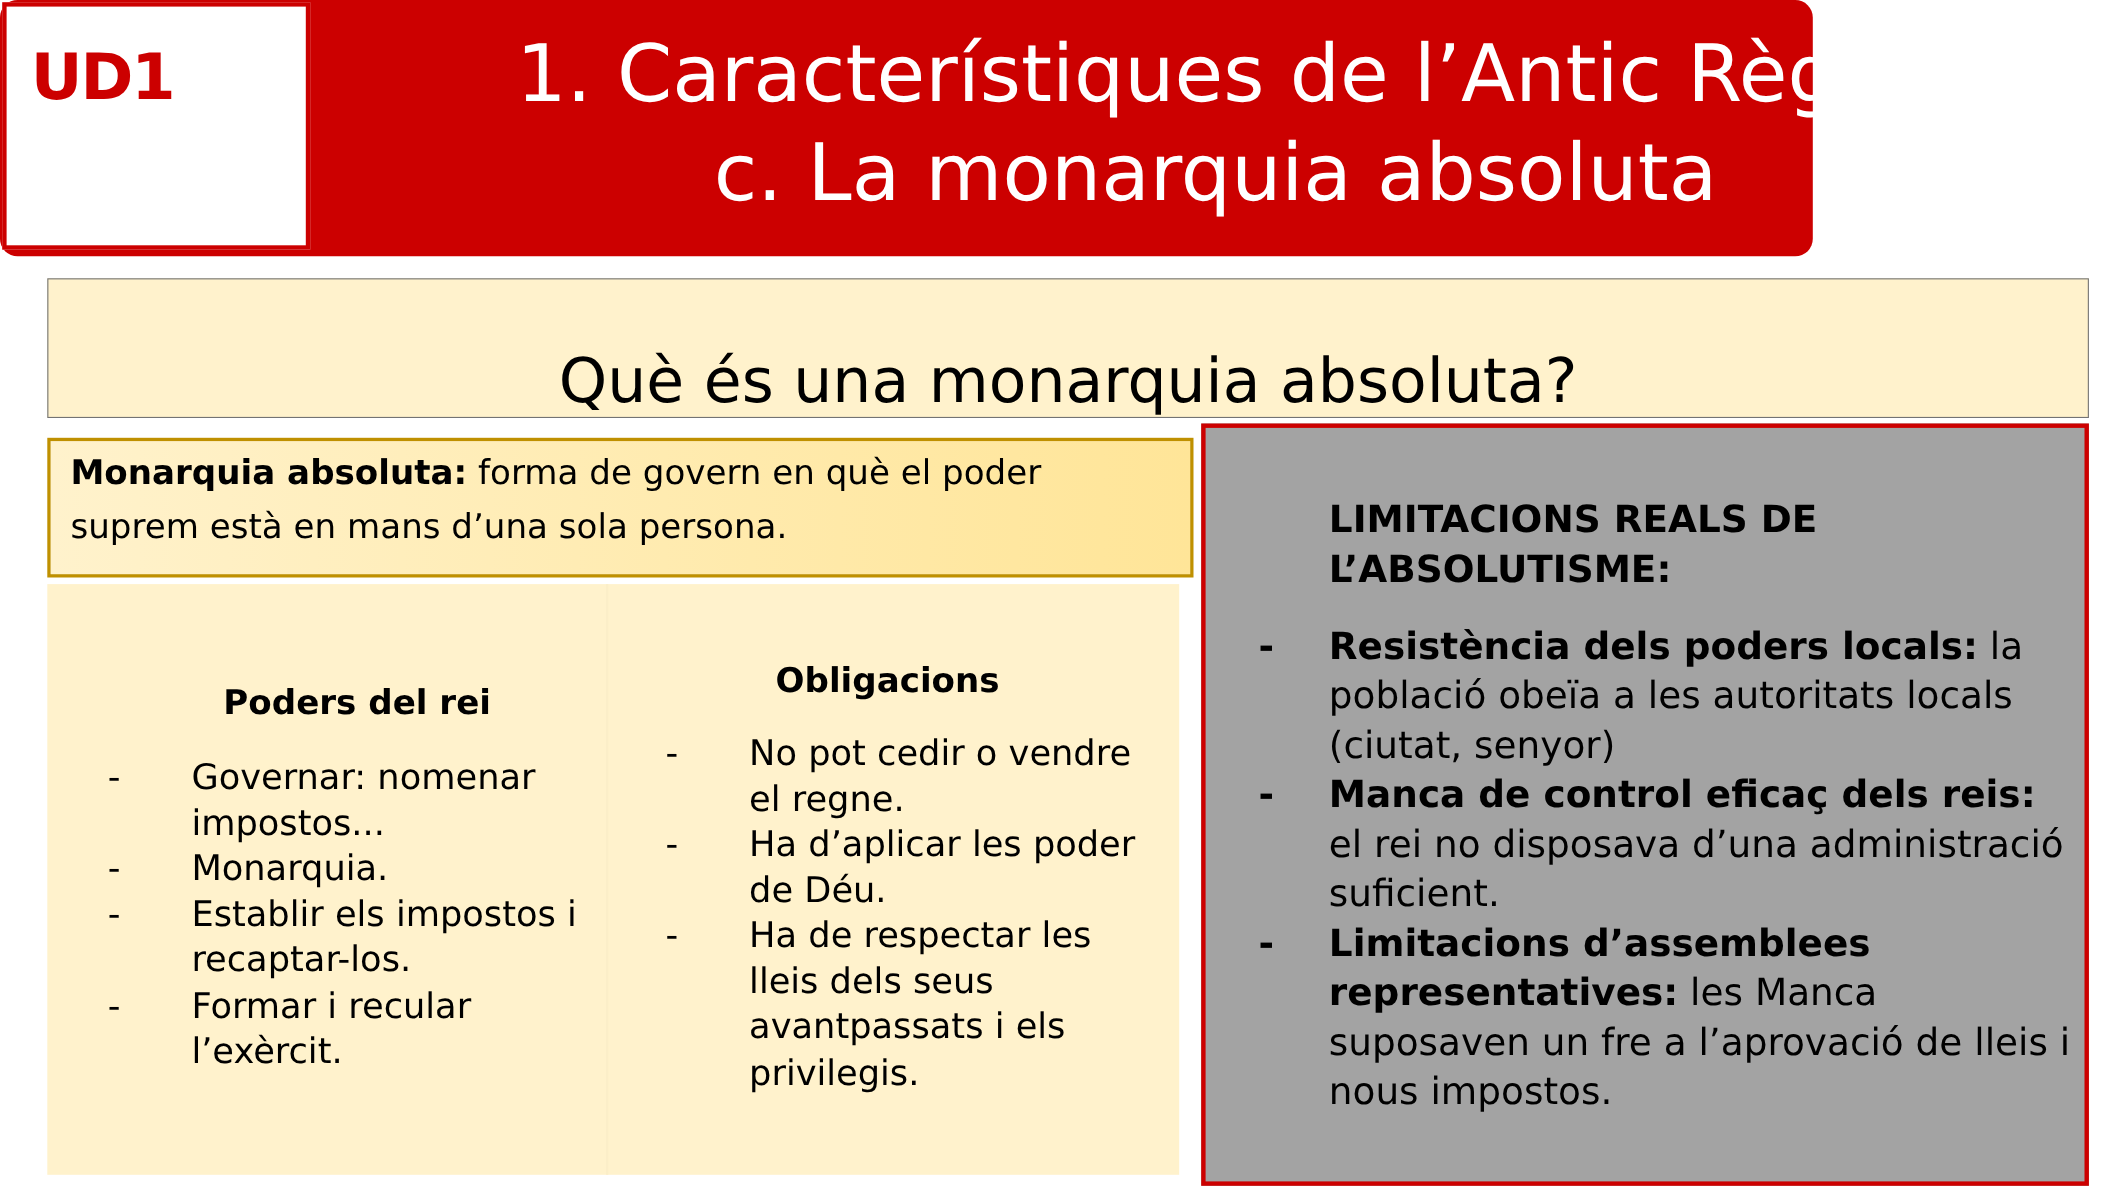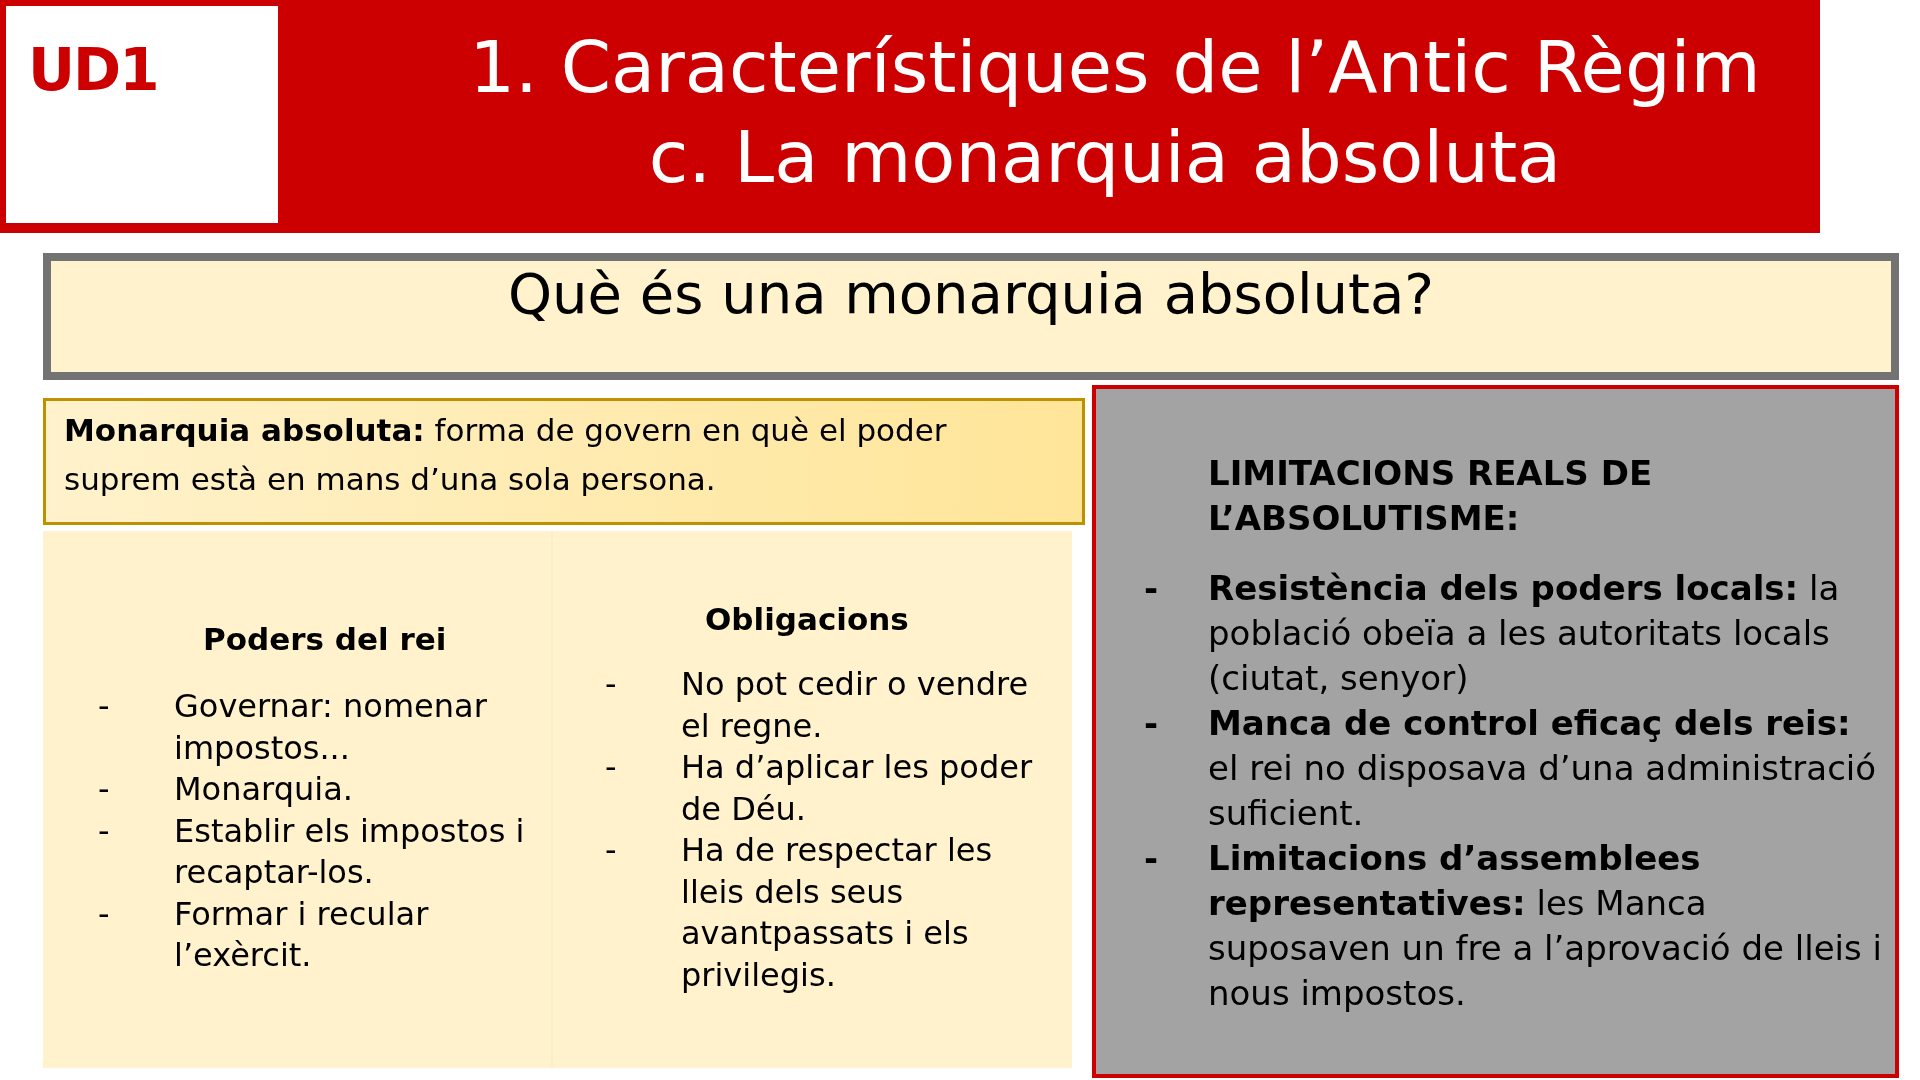--- a/index.html
+++ b/index.html
@@ -1,25 +1,25 @@
 <!DOCTYPE html>
 <html><head>
 <meta charset="utf-8">
 <style>
   html, body { margin:0; padding:0; }
   body { width:1920px; height:1080px; position:relative; background:#ffffff; overflow:hidden;
          font-family:"DejaVu Sans", sans-serif; color:#000; }
-  .header { position:absolute; left:0; top:0; width:1820px; height:233px; background:#cc0000; }
+  .header { position:absolute; left:0; top:0; width:1648px; height:233px; background:#cc0000;border-radius:16px; }
   .ud-box { position:absolute; left:2px; top:2px; width:280px; height:225px; background:#fff;
             border:4px solid #cc0000; box-sizing:border-box; }
   .ud-label { position:absolute; left:22px; top:30px; font-size:58px; font-weight:bold; color:#cc0000; letter-spacing:-2px; }
   .title { position:absolute; left:290px; top:22px; width:1630px; text-align:center; color:#fff; font-size:72px; line-height:90px; }
   .title .l1 { display:block; padding-left:20px; }
   .q-box { position:absolute; left:43px; top:253px; width:1856px; height:127px; background:#fff2cc;
-           border:8px solid #737373; box-sizing:border-box; display:flex; align-items:flex-start; justify-content:center; }
+           border:1px solid #737373; box-sizing:border-box; display:flex; align-items:flex-end; justify-content:center; }
   .q-text { font-size:56px; color:#000; }
   .def-box { position:absolute; left:43px; top:398px; width:1042px; height:127px; box-sizing:border-box;
              border:3px solid #bf9000; background:linear-gradient(90deg,#fff2cc,#ffe598);
              padding:5px 18px; font-size:31px; line-height:49px; }
   .def-box b { font-weight:bold; }
   .panel { position:absolute; left:43px; top:531px; width:1029px; height:537px; background:#fff2cc; }
   .panel .divider { position:absolute; left:508px; top:0; width:2px; height:537px; background:#fbeec8; }
   .col { position:absolute; top:0; }
   .col h3 { margin:0; position:absolute; font-size:31px; font-weight:bold; white-space:nowrap; }
   .col ul { list-style:none; margin:0; padding:0; position:absolute; font-size:32px; line-height:41.5px; }

